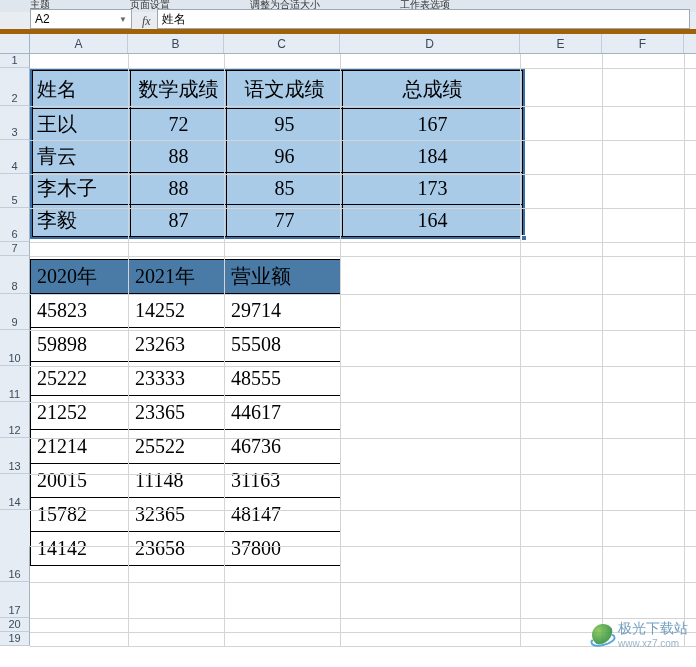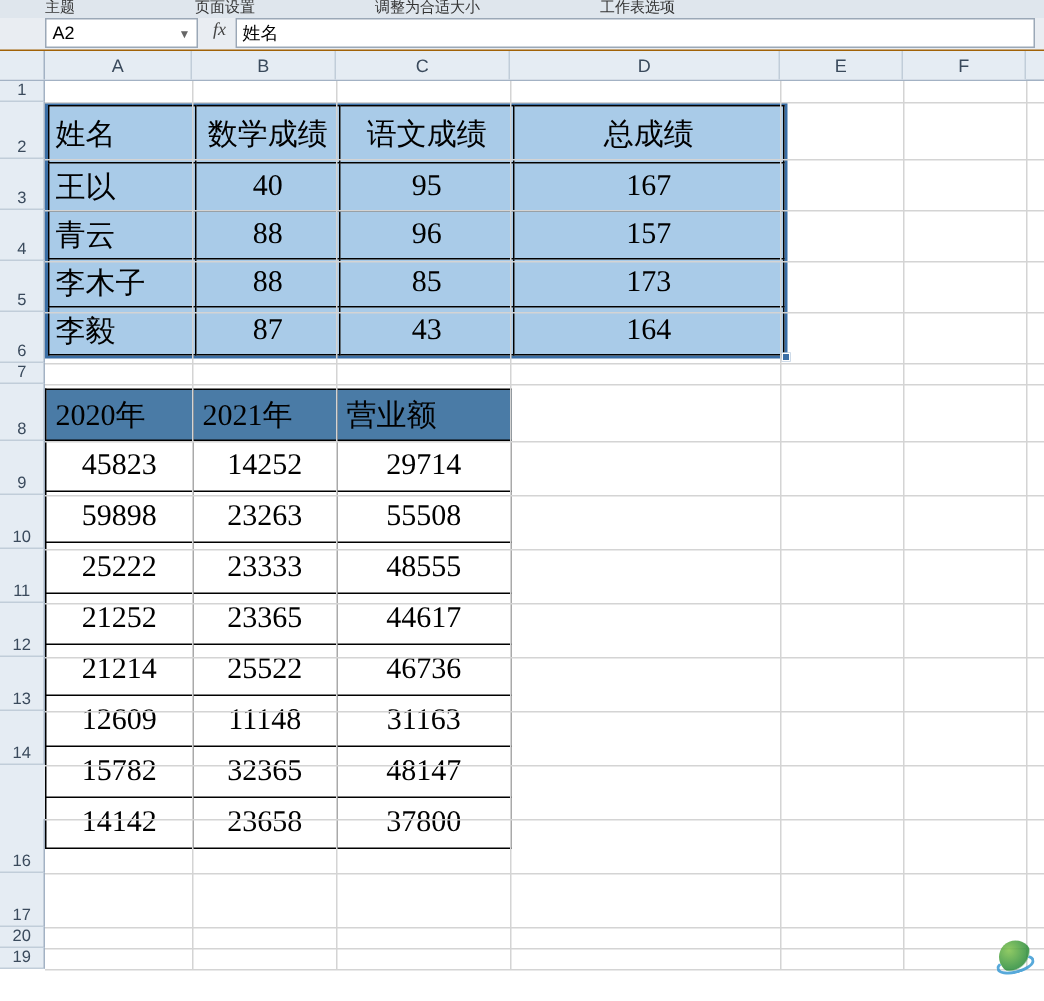--- a/index.html
+++ b/index.html
@@ -17,24 +17,24 @@
       background: #dfe6ed;
       font-size: 10px;
       color: #333;
       align-items: flex-end;
       padding-left: 30px;
       gap: 80px;
     }
     .ribbon-tabs span { white-space: nowrap; }
     .name-box-row {
       display: flex;
-      align-items: flex-start;
+      align-items: flex-end;
       height: 22px;
       background: #e9edf2;
-      border-bottom: 1px solid #a16207;
+      border-bottom: 5px solid #a16207;
       font-size: 12px;
     }
     .name-box {
       width: 102px;
       height: 20px;
       background: #fff;
       border: 1px solid #9ba8b7;
       margin-left: 30px;
       padding: 1px 4px;
       display: flex;
@@ -161,21 +161,21 @@
       font-family: "SimSun", serif;
       padding: 2px 6px;
       height: 34px;
     }
     .table2 .hdr2 {
       background: #4a7ba6;
       color: #000;
       text-align: left;
       font-family: Liberation Serif, serif;
     }
-    .table2 .num2 { text-align: center; background: #fff; }
+    .table2 .num2 { text-align: left; background: #fff; }
     
     .cwA { width: 98px; }
     .cwB { width: 96px; }
     .cwC { width: 116px; }
     .cwD { width: 180px; }
     .cwE { width: 82px; }
     .cwF { width: 82px; }
     
     .watermark {
       position: absolute;
@@ -265,40 +265,40 @@
         <table>
           <tbody>
               <tr>
             <td class="hdr cwA name-c">姓名</td>
             <td class="hdr cwB">数学成绩</td>
             <td class="hdr cwC">语文成绩</td>
             <td class="hdr cwD">总成绩</td>
           </tr>
           <tr>
             <td class="name-c cwA">王以</td>
-            <td class="num-c">40</td>
+            <td class="num-c">72</td>
             <td class="num-c">95</td>
             <td class="num-c">167</td>
           </tr>
           <tr>
             <td class="name-c">青云</td>
             <td class="num-c">88</td>
             <td class="num-c">96</td>
-            <td class="num-c">157</td>
+            <td class="num-c">184</td>
           </tr>
           <tr>
             <td class="name-c">李木子</td>
             <td class="num-c">88</td>
             <td class="num-c">85</td>
             <td class="num-c">173</td>
           </tr>
           <tr>
             <td class="name-c">李毅</td>
             <td class="num-c">87</td>
-            <td class="num-c">43</td>
+            <td class="num-c">77</td>
             <td class="num-c">164</td>
           </tr>
         </tbody>
           </table>
         <div class="selection-handle"></div>
       </div>
 
       <div class="table2">
         <table>
           <tbody>
@@ -328,21 +328,21 @@
                 <td class="num2">21252</td>
                 <td class="num2">23365</td>
                 <td class="num2">44617</td>
               </tr>
               <tr>
                 <td class="num2">21214</td>
                 <td class="num2">25522</td>
                 <td class="num2">46736</td>
               </tr>
               <tr>
-                <td class="num2">12609</td>
+                <td class="num2">20015</td>
                 <td class="num2">11148</td>
                 <td class="num2">31163</td>
               </tr>
               <tr>
                 <td class="num2">15782</td>
                 <td class="num2">32365</td>
                 <td class="num2">48147</td>
               </tr>
               <tr>
                 <td class="num2">14142</td>
@@ -379,13 +379,17 @@
         <div class="cell-grid-line-h" style="top: 578px;"></div>
         <div class="cell-grid-line-h" style="top: 592px;"></div>
       </div>
   </div>
 </div>
 
 <div class="watermark">
   <div class="wm-icon">
       <div class="wm-ring"></div>
     </div>
+  <div>
+    <div>极光下载站</div>
+    <div class="wm-link">www.xz7.com</div>
+  </div>
 </div>
 
 </body></html>

